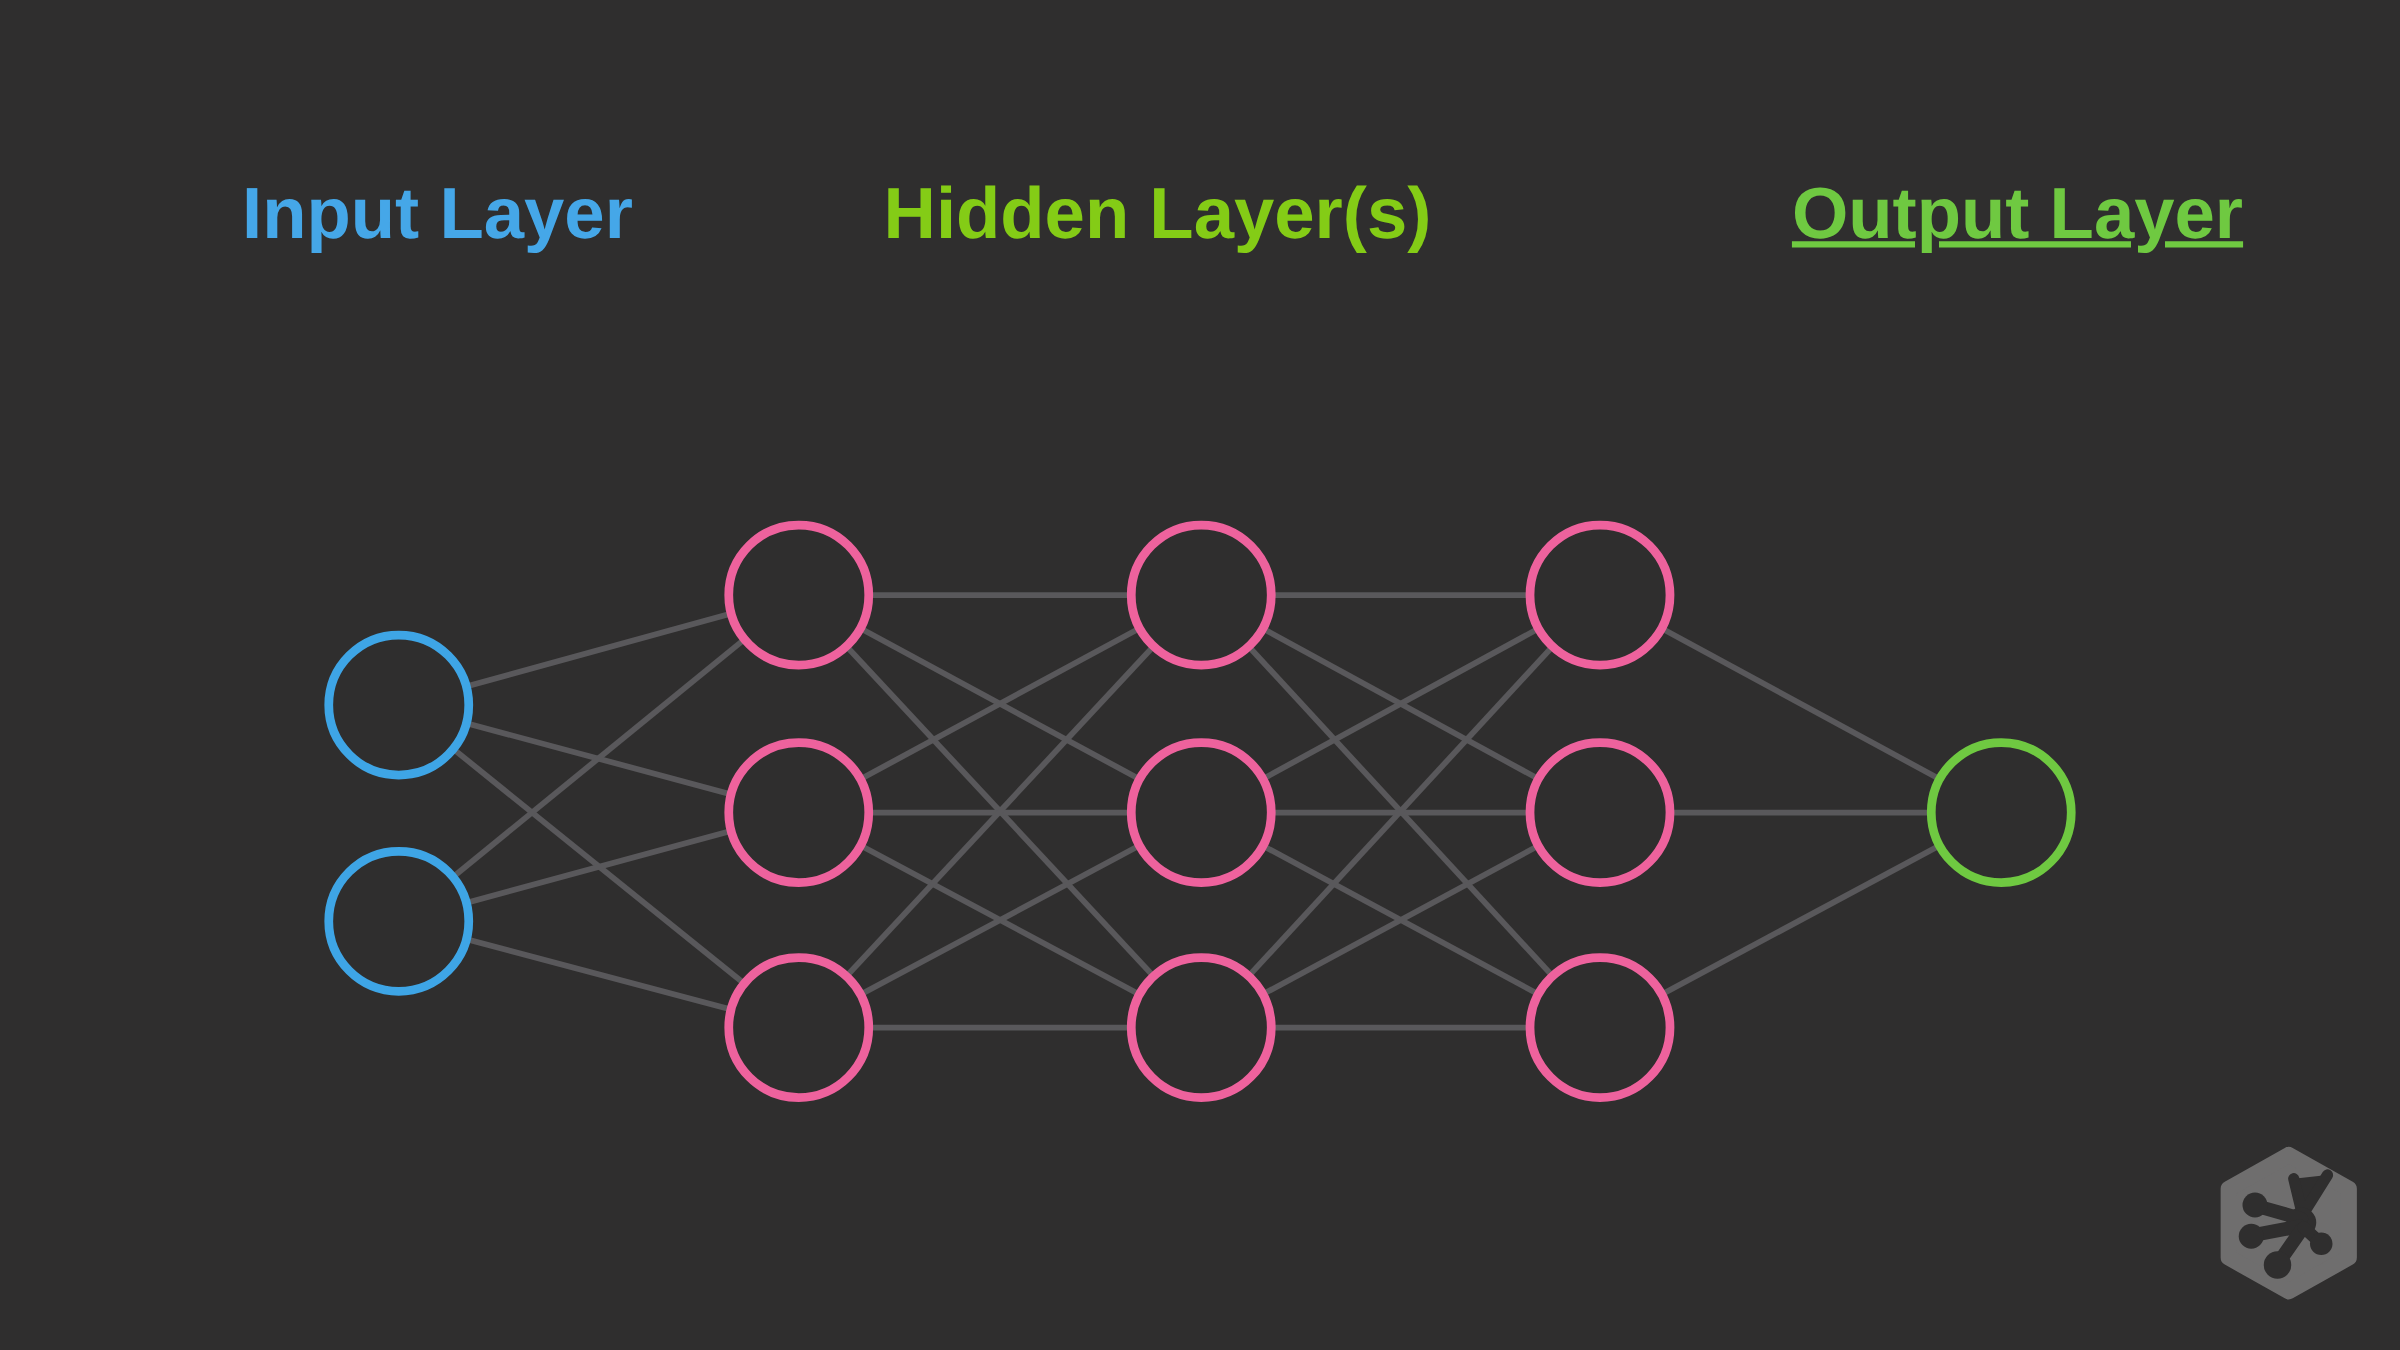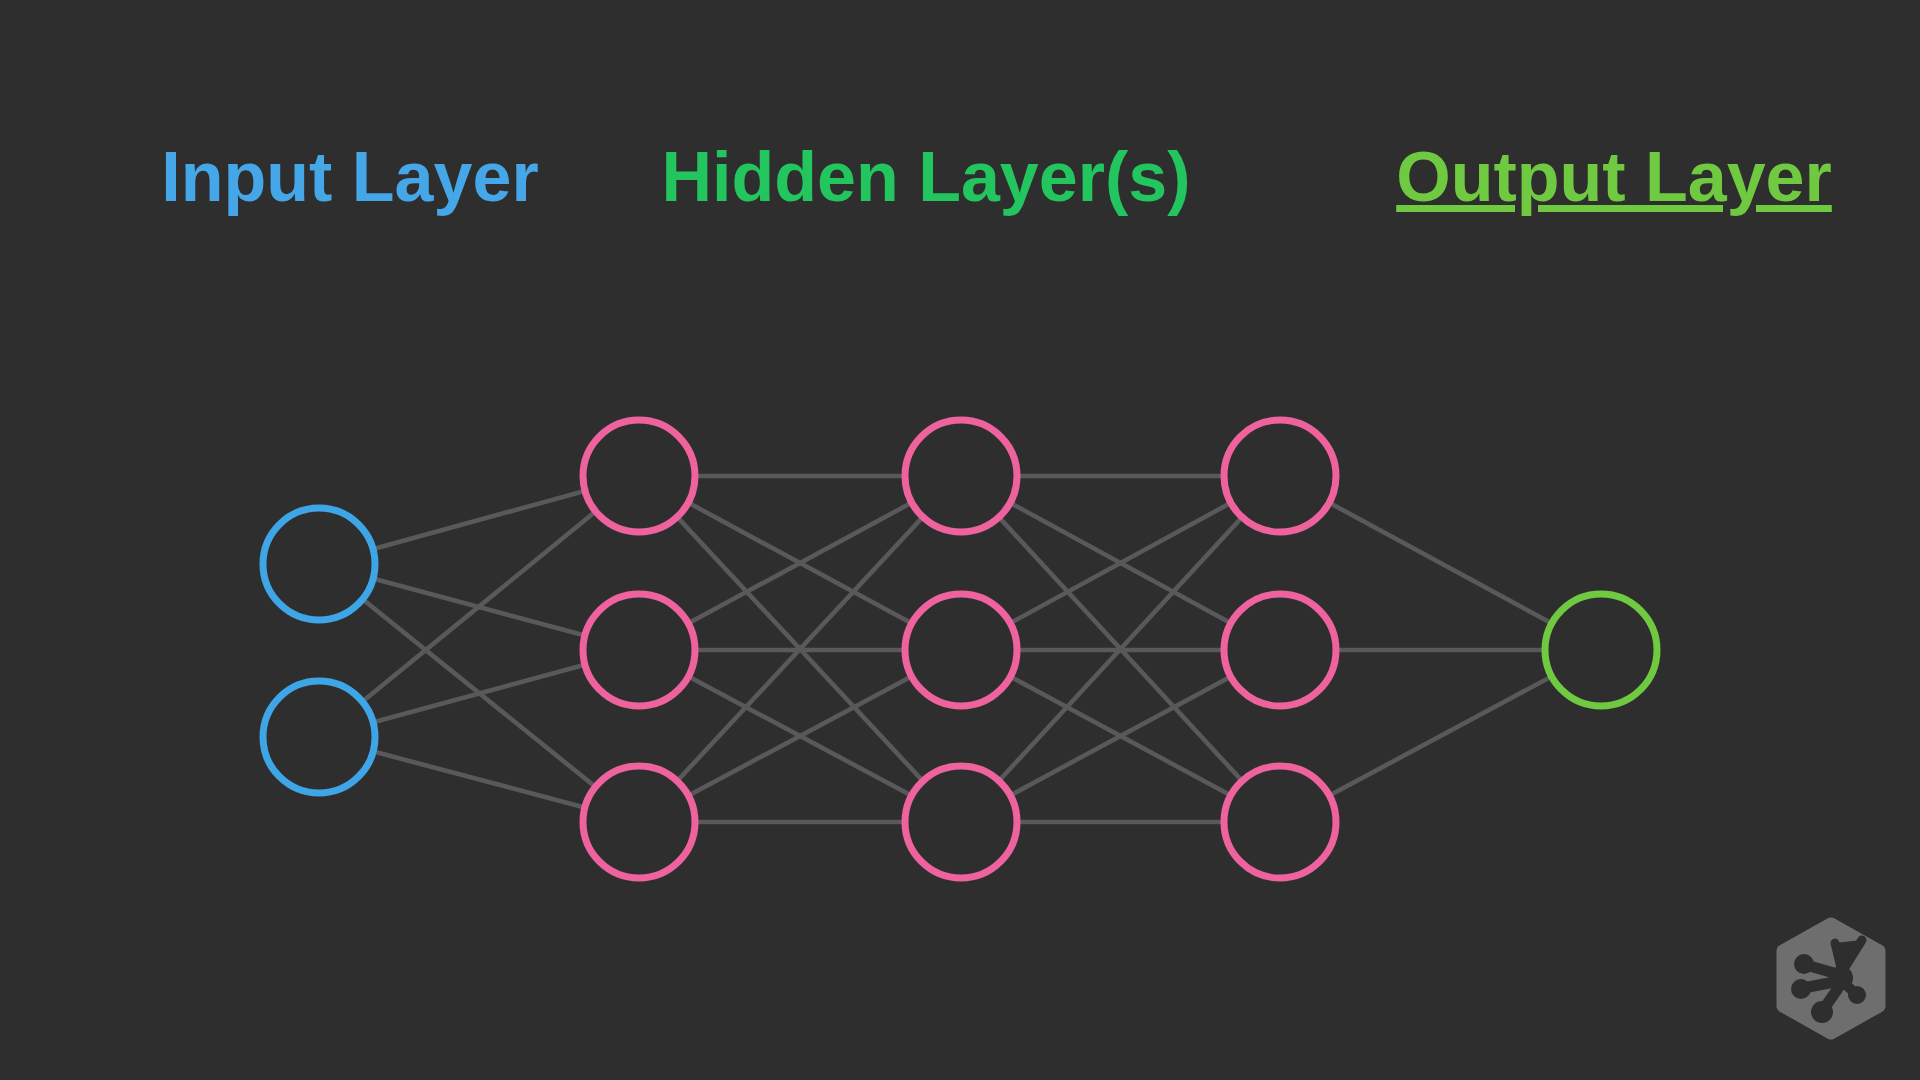--- a/index.html
+++ b/index.html
@@ -15,21 +15,21 @@
     background: #2f2e2e;
   }
   .stage {
     position: absolute;
     inset: 0;
   }
   .layer-label {
     position: absolute;
     top: 142px;
     transform: translateX(-50%);
-    font-size: 70px;
+    font-size: 58px;
     font-weight: bold;
     letter-spacing: 0px;
     line-height: 1;
     white-space: nowrap;
     user-select: none;
   }
   #label-input  { left: 350px; }
   #label-hidden { left: 926px; }
   #label-output { left: 1614px; text-decoration: underline; }
   #network-svg {
@@ -88,21 +88,21 @@
         <circle cx="961" cy="650" r="56" fill="#2f2e2e" stroke="#ee629d" stroke-width="7"></circle>
         <circle cx="961" cy="822" r="56" fill="#2f2e2e" stroke="#ee629d" stroke-width="7"></circle>
         <circle cx="1280" cy="476" r="56" fill="#2f2e2e" stroke="#ee629d" stroke-width="7"></circle>
         <circle cx="1280" cy="650" r="56" fill="#2f2e2e" stroke="#ee629d" stroke-width="7"></circle>
         <circle cx="1280" cy="822" r="56" fill="#2f2e2e" stroke="#ee629d" stroke-width="7"></circle>
         <circle cx="1601" cy="650" r="56" fill="#2f2e2e" stroke="#6fc941" stroke-width="7"></circle>
       </g>
   </svg>
 
   <div class="layer-label" id="label-input" style="color: rgb(69, 167, 232);">Input Layer</div>
-  <div class="layer-label" id="label-hidden" style="color: #22c55e;">Hidden Layer(s)</div>
+  <div class="layer-label" id="label-hidden" style="color: #84cc16;">Hidden Layer(s)</div>
   <div class="layer-label" id="label-output" style="color: rgb(111, 201, 65);">Output Layer</div>
 
   <svg id="logo-svg" width="140" height="140" viewBox="0 0 140 140">
     <g id="logo-hex-group">
       <polygon id="logo-hex" points="70,12 118,39 118,94 70,121 22,94 22,39" stroke-width="13" stroke-linejoin="round" fill="#6f6e6e" stroke="#6f6e6e"></polygon>
       <g id="logo-paw">
 
         <path d="M74,31 L81,60 L101,28 Z" class="paw-fill" fill="#2f2e2e"></path>
         <path d="M74,31 L81,60 L101,28" class="paw-stroke" fill="none" stroke-width="9" stroke-linecap="round" stroke-linejoin="round" stroke="#2f2e2e"></path>
 

